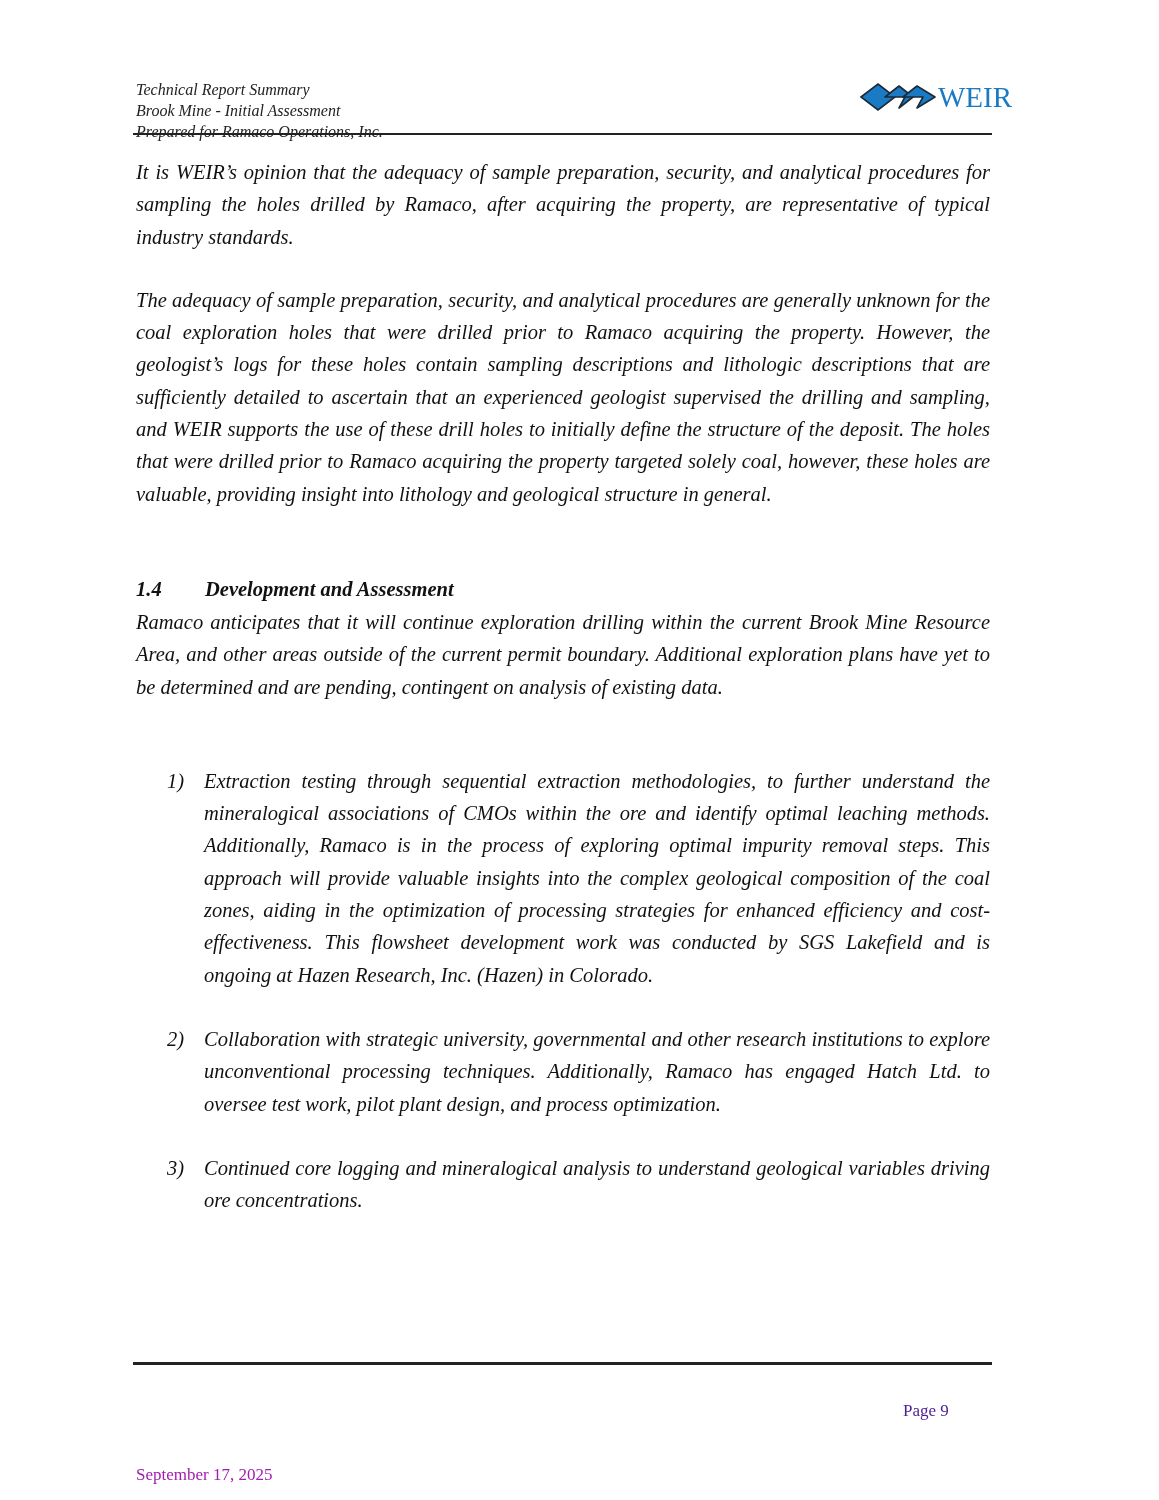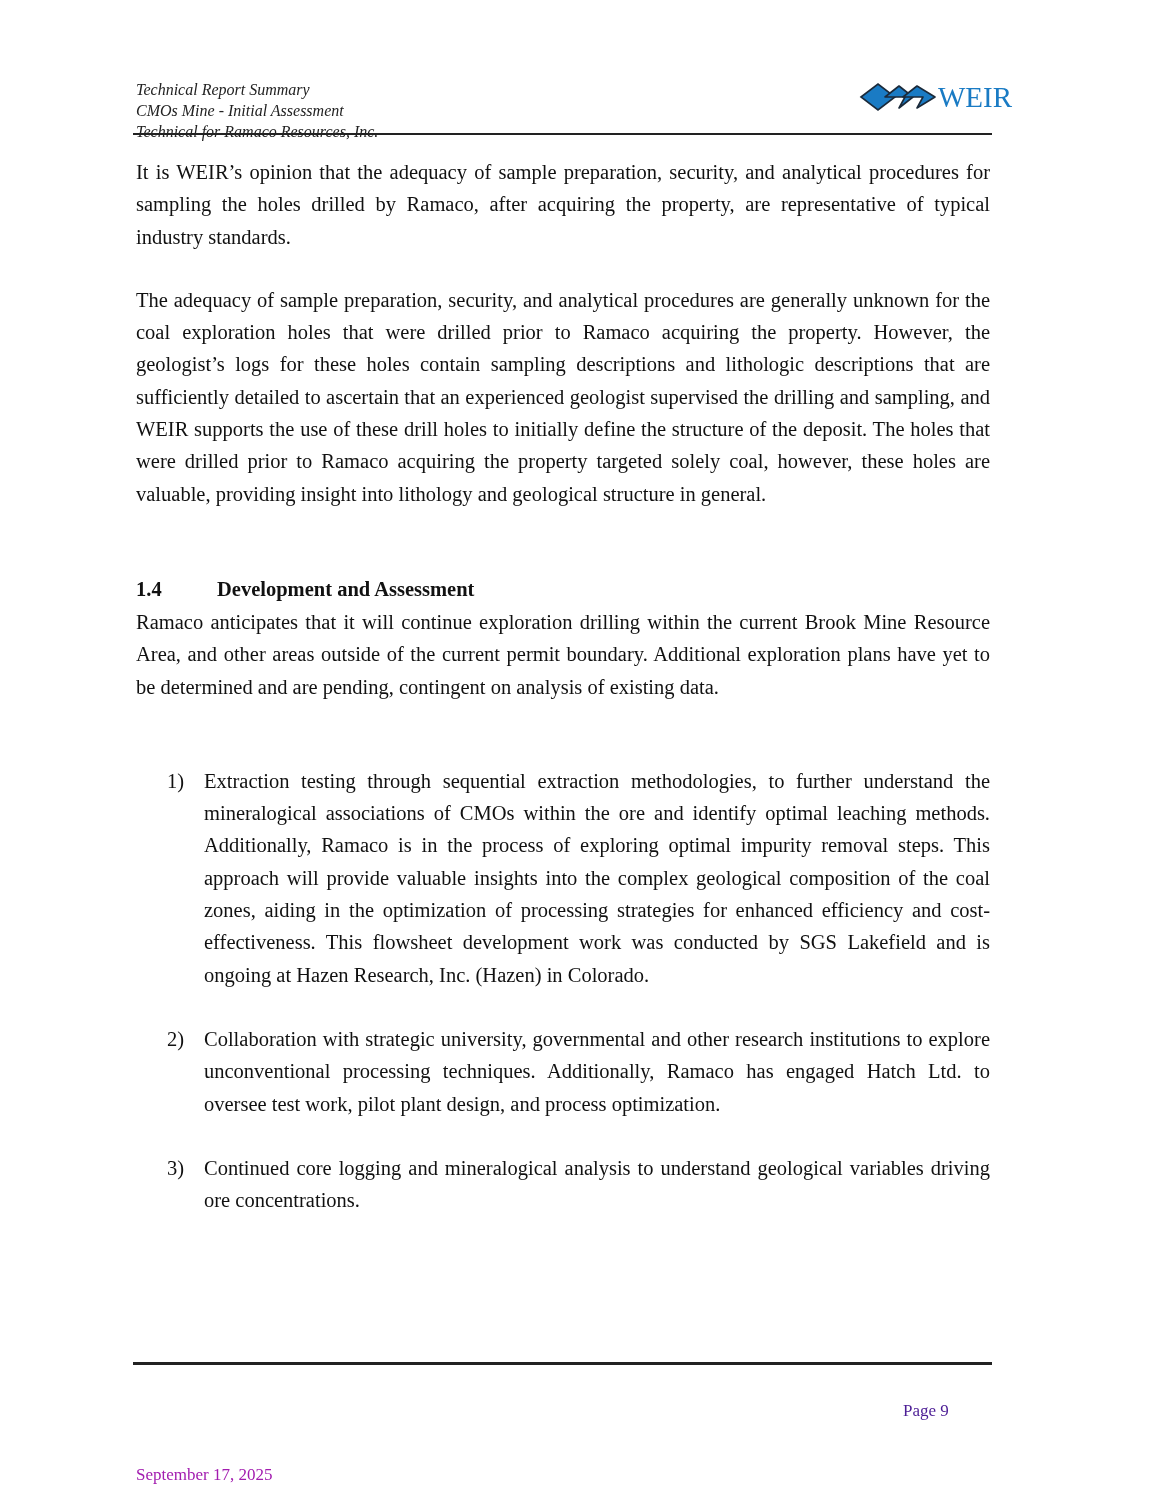--- a/index.html
+++ b/index.html
@@ -9,47 +9,47 @@
 
   .header { position: absolute; left: 136px; top: 71px; width: 856px; height: 64px; }
   .header-lines { position: absolute; left: 0; top: 8px; font-style: italic; font-size: 16px; line-height: 21px; color: #222; }
   .header-lines div { white-space: nowrap; }
   .header-rule { position: absolute; left: -3px; top: 62px; width: 859px; height: 2px; background: #222; }
 
   .logo { position: absolute; left: 859px; top: 80px; width: 165px; height: 34px; display: flex; align-items: center; }
   .logo svg { display: block; }
   .logo-text { font-family: "Liberation Serif", "DejaVu Serif", serif; font-size: 29px; color: #1a7bc4; letter-spacing: 0px; margin-left: 1px; line-height: 1; text-align: right; }
 
-  .body { position: absolute; left: 136px; top: 156px; width: 854px; font-size: 20.5px; line-height: 32.3px; }
+  .body { position: absolute; left: 136px; top: 156px; width: 854px; font-size: 20.5px; line-height: 32.3px; font-style: italic; }
   .para { margin: 0; text-align: justify; text-align-last: left; }
   .gap1 { height: 31px; }
   .gap2 { height: 63px; }
-  .section-heading { margin: 0; font-weight: bold; font-size: 20.5px; line-height: 32px; display: flex; gap: 12px; }
+  .section-heading { margin: 0; font-weight: bold; font-size: 20.5px; line-height: 32px; display: flex; }
   .section-num { width: 69px; }
   .gap-s { height: 1px; }
 
   ol.steps { list-style: none; margin: 0; padding: 0; }
   ol.steps li { position: relative; padding-left: 68px; text-align: justify; text-align-last: left; }
   ol.steps li .num { position: absolute; left: 31px; top: 0; }
   .li-gap { height: 32px; }
 
   .footer-rule { position: absolute; left: 133px; top: 1362px; width: 859px; height: 2.5px; background: #222; }
   .footer-date { position: absolute; left: 136px; top: 1465px; font-size: 17px; color: #a21caf; }
   .footer-page { position: absolute; left: 903px; top: 1401px; font-size: 17px; color: #4c1d95; }
 </style>
 </head>
 <body>
 
 <div class="page">
 
   <div class="header">
     <div class="header-lines">
       <div>Technical Report Summary</div>
-      <div>CMOs Mine - Initial Assessment</div>
-      <div>Technical for Ramaco Resources, Inc.</div>
+      <div>Brook Mine - Initial Assessment</div>
+      <div>Prepared for Ramaco Operations, Inc.</div>
     </div>
     <div class="header-rule"></div>
   </div>
 
   <div class="logo">
     <span>
       <svg width="78" height="32" viewBox="0 0 78 32">
         <polygon points="2,16 19,3 36,16 19,29" fill="#1a7bc4" stroke="#1b2a3a" stroke-width="1.6"></polygon>
         <polygon points="26,16 40,5 54,16 40,27 46,16" fill="#1a7bc4" stroke="#1b2a3a" stroke-width="1.6" stroke-linejoin="round"></polygon>
         <polygon points="44,16 58,5 76,16 58,27 64,16" fill="#1a7bc4" stroke="#1b2a3a" stroke-width="1.6" stroke-linejoin="round"></polygon>

